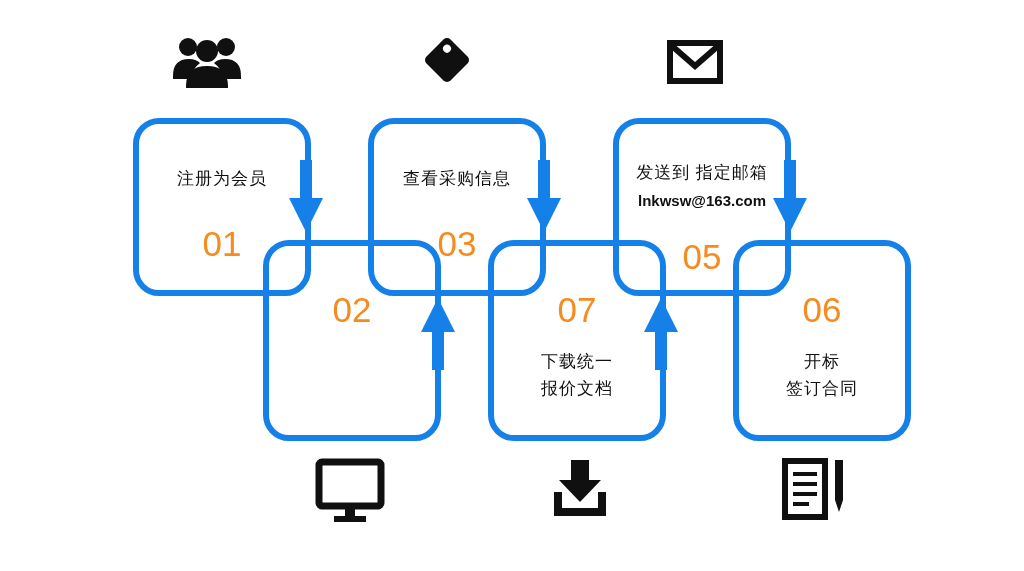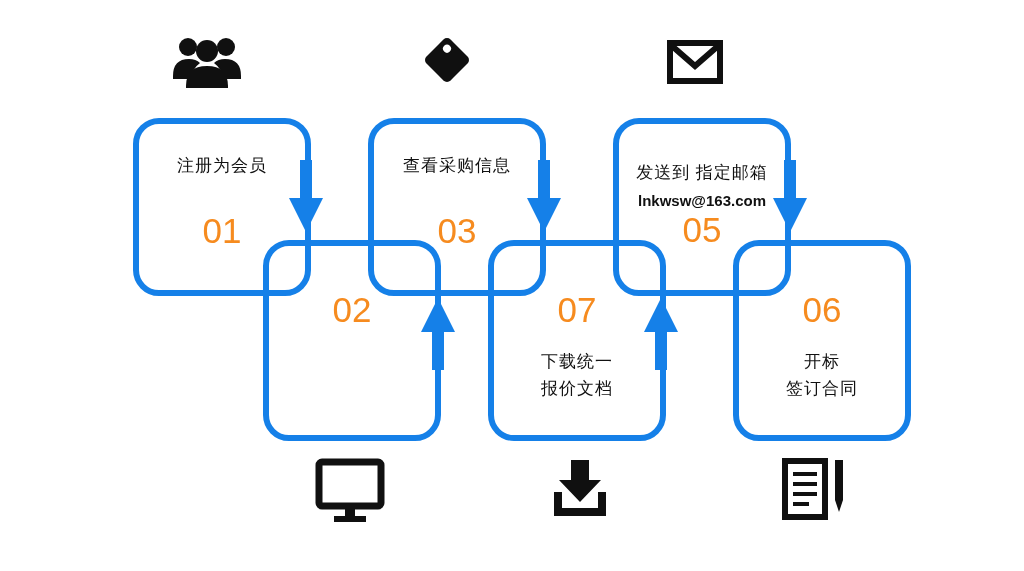--- a/index.html
+++ b/index.html
@@ -20,25 +20,25 @@
     display: flex; flex-direction: column; align-items: center;
     text-align: center;
   }
   .box.bottom { height: 201px; }
 
   .label { font-size: 17px; color: #111; letter-spacing: 1px; line-height: 22px; }
   .label.two-line { line-height: 27px; }
   .email { font-size: 15px; color: #111; }
   .number { font-size: 35px; line-height: 40px; color: var(--number-orange, #f68b1f); }
 
-  .top .label  { margin-top: 31px; }
+  .top .label  { margin-top: 44px; }
   .top .number { margin-top: 34px; }
   .top.has-email .label  { margin-top: 38px; }
   .top.has-email .email  { margin-top: 8px; font-weight: bold; }
-  .top.has-email .number { margin-top: 1px; }
+  .top.has-email .number { margin-top: 28px; }
   .bottom .number { margin-top: 44px; }
   .bottom .label  { margin-top: 18px; }
 
   .arrow { position: absolute; width: 34px; height: 72px; color: var(--accent-blue, #1580e8); }
   .icon  { position: absolute; color: var(--icon-black, #101010); }
   .arrow svg, .icon svg { display: block; width: 100%; height: 100%; }
 </style>
 </head>
 <body>
 

